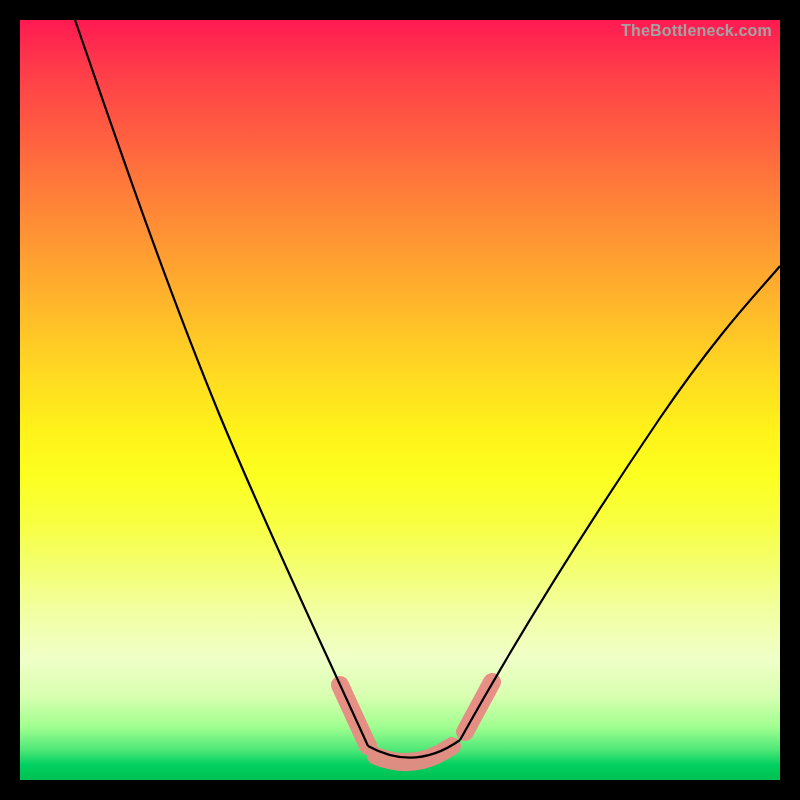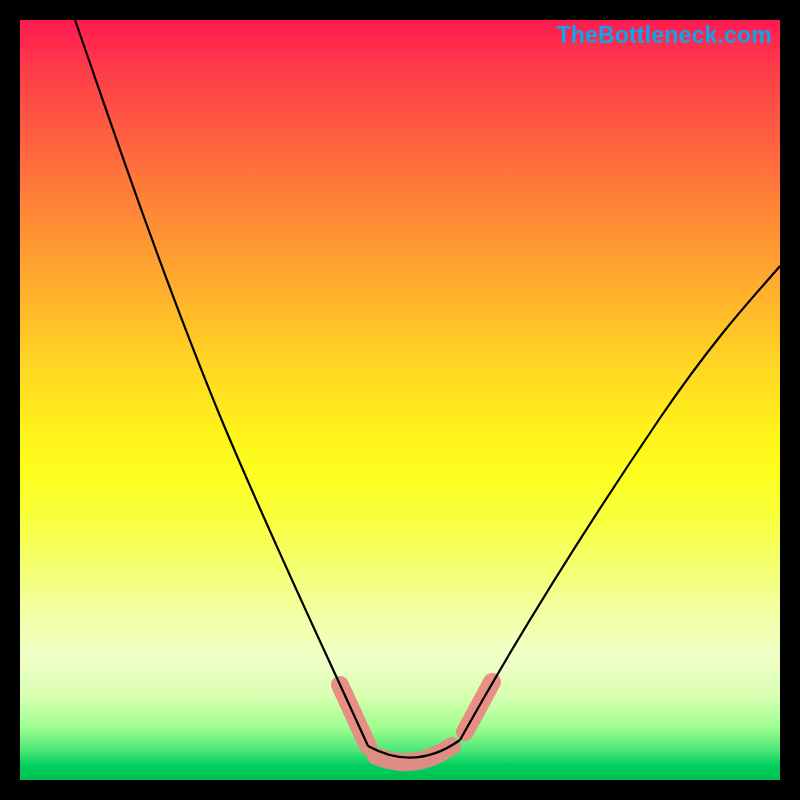--- a/index.html
+++ b/index.html
@@ -50,23 +50,23 @@
     top: 0;
     left: 0;
     width: 760px;
     height: 760px;
   }
   .watermark {
     position: absolute;
     top: 22px;
     right: 28px;
     font-family: Arial, Helvetica, sans-serif;
-    font-size: 23px;
+    font-size: 16px;
     font-weight: 600;
-    color: #0ea5e9;
+    color: #a3a3a3;
     letter-spacing: 0.2px;
     user-select: none;
   }
 </style>
 </head>
 <body>
 
 <div class="frame">
   <div class="plot-area">
     <svg class="curves" viewBox="0 0 760 760">

